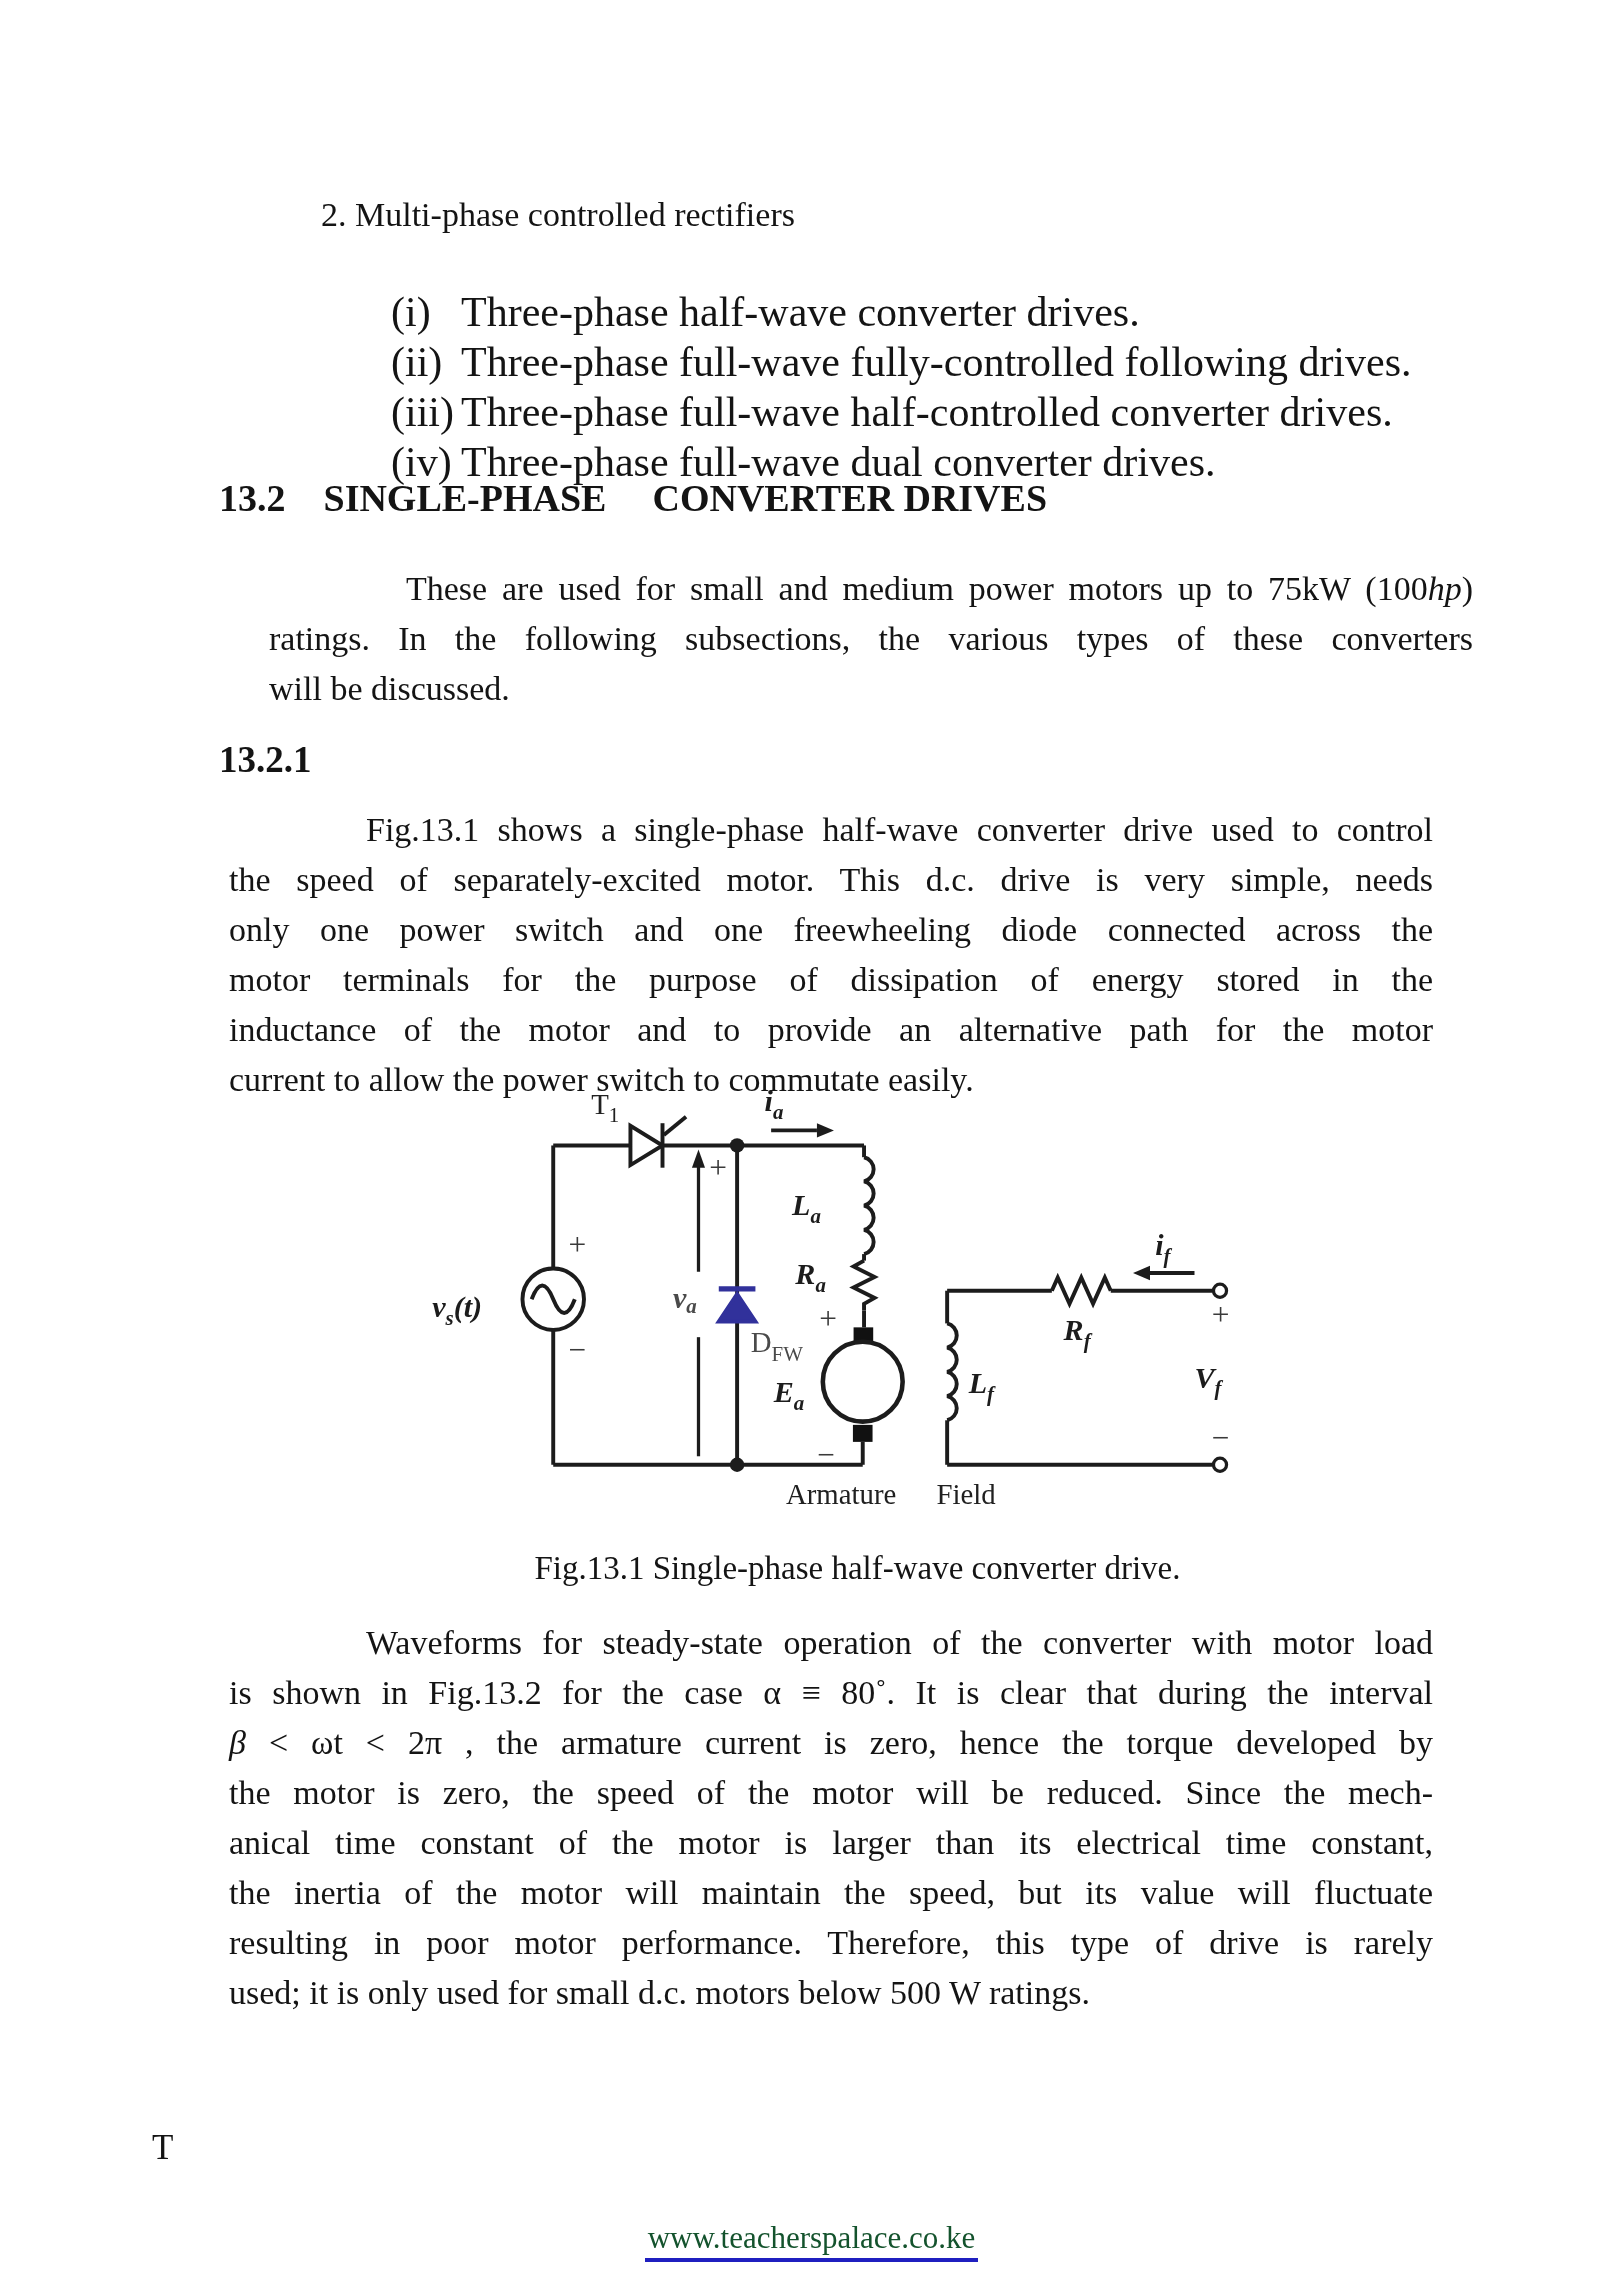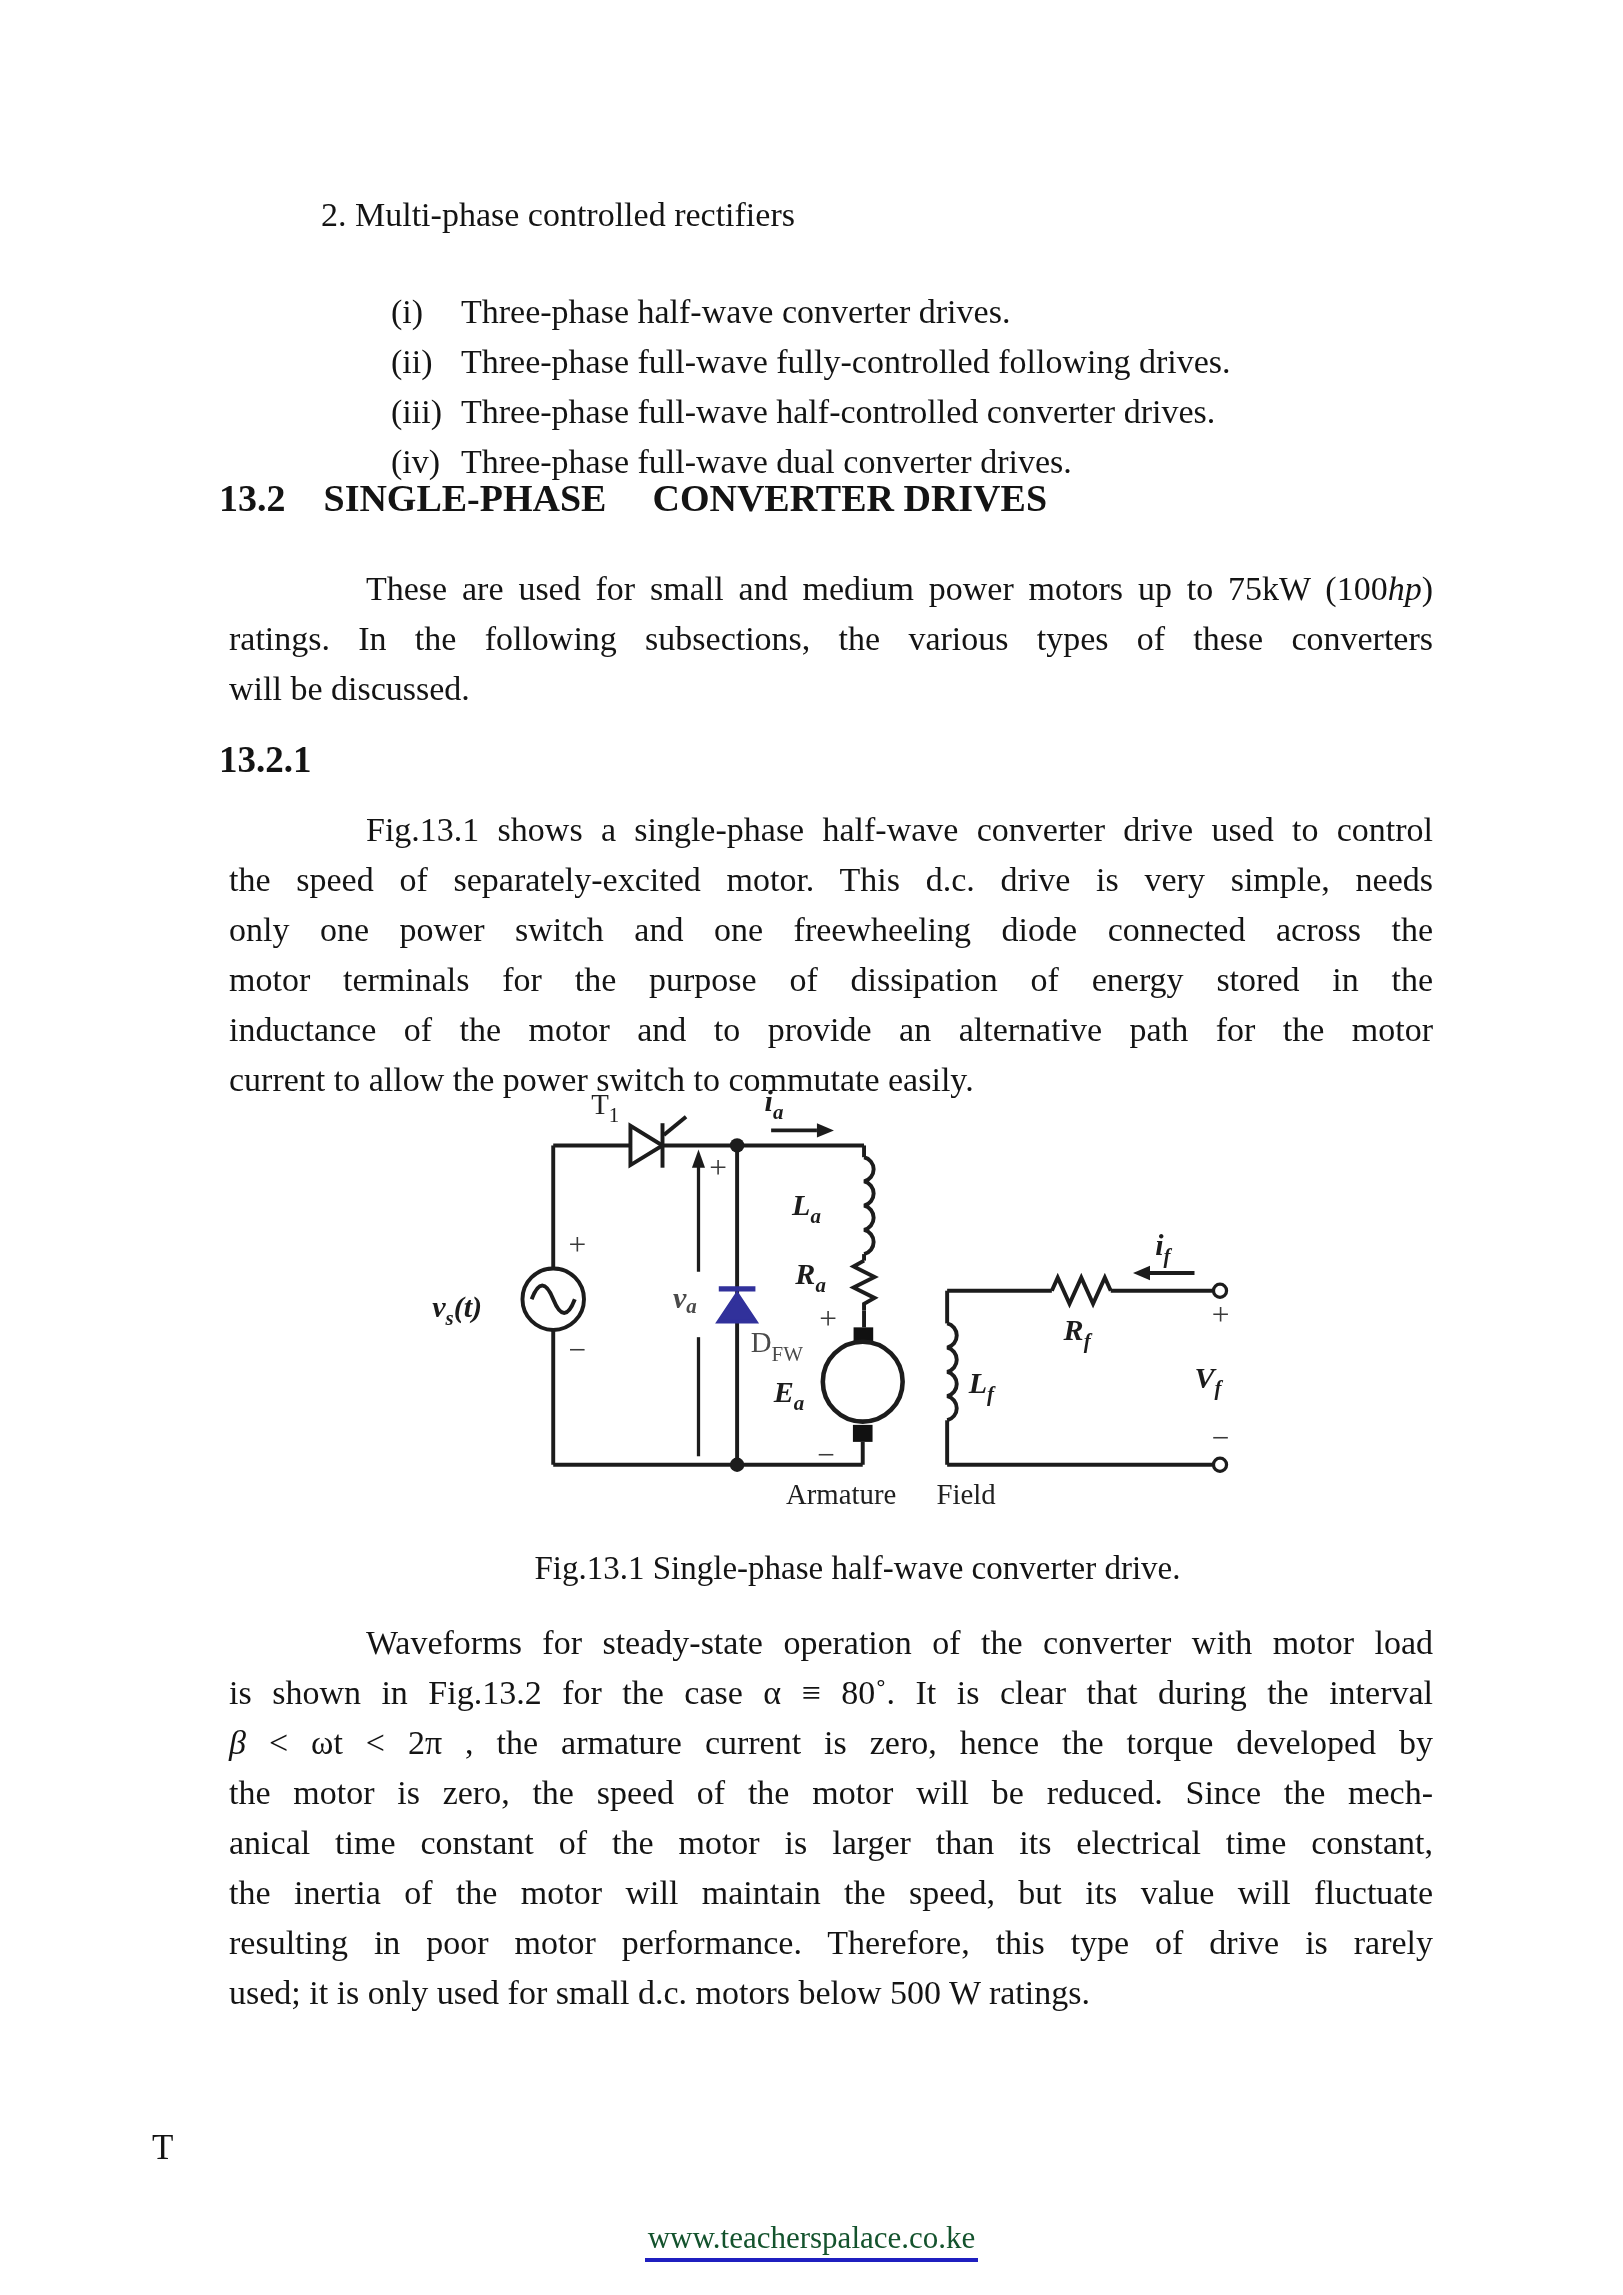--- a/index.html
+++ b/index.html
@@ -3,34 +3,34 @@
 <meta charset="utf-8">
 <style>
   html,body { margin:0; padding:0; background:#ffffff; }
   .page {
     position:relative; width:1623px; height:2295px; background:#ffffff;
     font-family:"Liberation Serif", serif; color:#141414; overflow:hidden;
   }
   .abs { position:absolute; }
   
   .list-title { left:321px; top:196px; font-size:34px; white-space:nowrap; }
-  .roman-list { left:391px; top:287px; font-size:34px; line-height:50px; }
+  .roman-list { left:391px; top:287px; font-size:42px; line-height:50px; }
   .roman-list .row { white-space:nowrap; }
   .roman-list .rn { display:inline-block; width:70px; }
   .h2 { left:219px; top:476px; font-size:38px; font-weight:bold; white-space:nowrap; display:flex; }
   .h2 .p1 { margin-left:38px; }
   .h2 .p2 { margin-left:46px; }
   .h3 { left:219px; top:738px; font-size:37px; font-weight:bold; white-space:nowrap; display:flex; }
   .h3 .p1 { margin-left:18.3px; }
   .para { width:1204px; left:229px; font-size:34px; line-height:50px; }
   .para .line { text-align:justify; text-align-last:justify; height:50px; }
   .para .line.last { text-align-last:left; }
   .para .line.indent { text-indent:137px; }
   .it { font-style:italic; }
-  #para-1 { top:564px; }
+  #para-1 { top:564px;margin-left:40px; }
   #para-2 { top:805px; }
   #para-3 { top:1618px; }
   .fig-caption { left:406px; top:1550px; width:903px; text-align:center; font-size:33px; }
   .page-marker { left:152px; top:2128px; font-size:35px; }
   .footer-wrap { left:0; top:2220px; width:1623px; text-align:center; }
   .footer-link {
     display:inline-block; font-size:31px; color:#14532d; text-decoration:none;
     border-bottom:4.6px solid #1f1fc0; padding:0 2.6px 2px 2.6px; cursor:pointer;
   }
   

